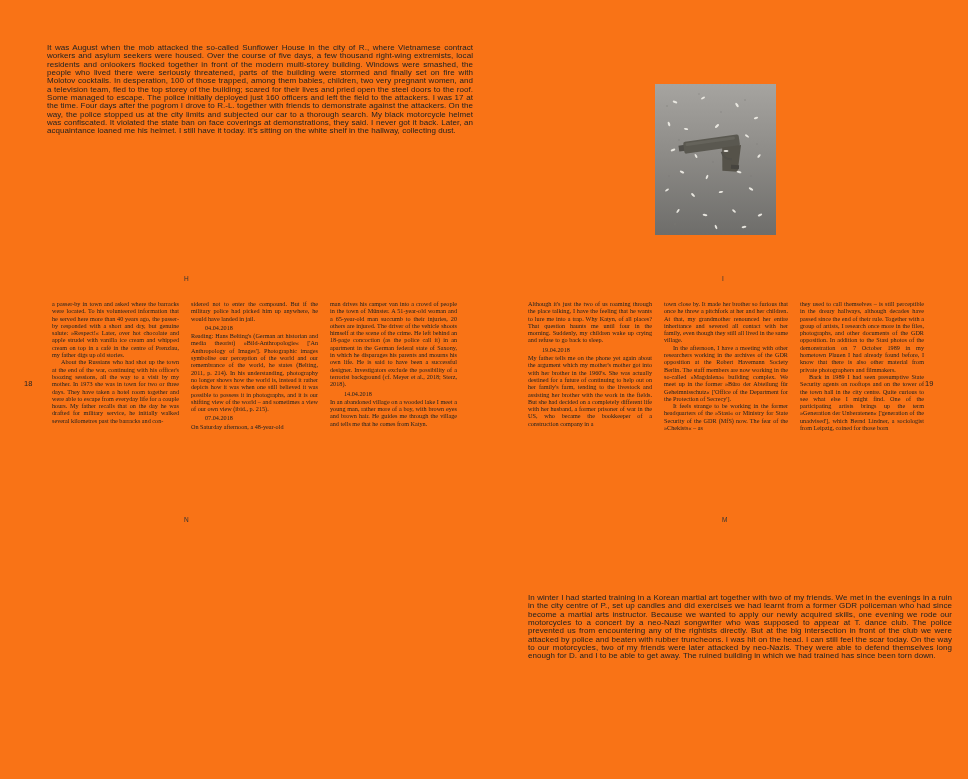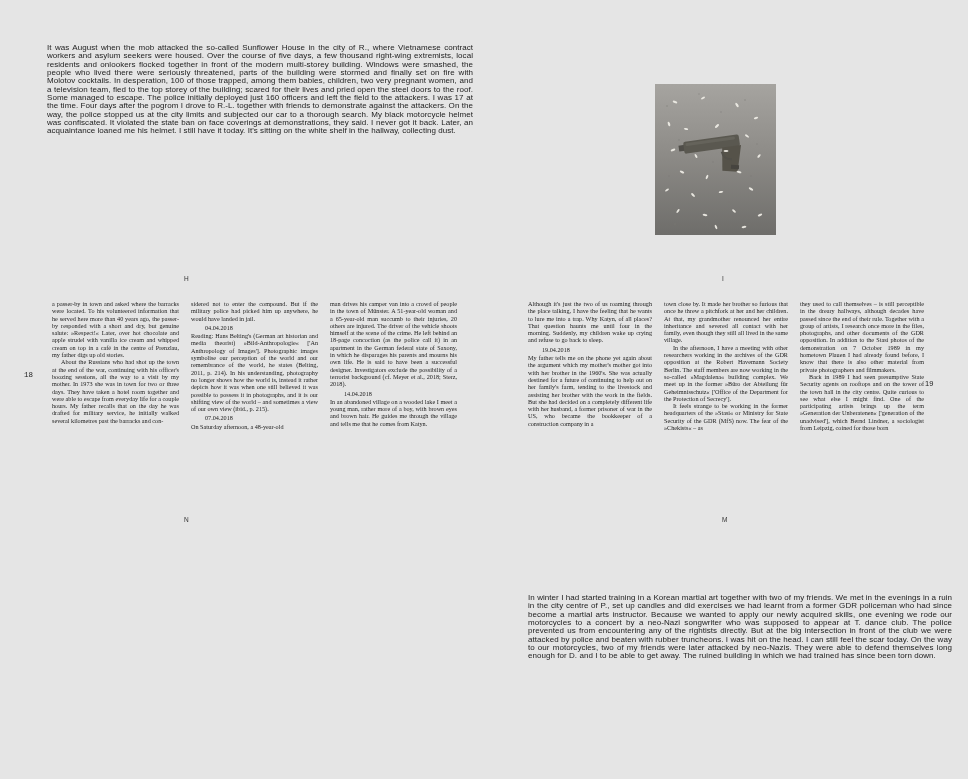--- a/index.html
+++ b/index.html
@@ -1,17 +1,17 @@
 <!DOCTYPE html>
 <html lang="en"><head>
 <meta charset="utf-8">
 <style>
   html,body{margin:0;padding:0;background:#ffffff;}
   .spread{
-    position:relative;width:968px;height:779px;background:#e5e5e5;
+    position:relative;width:968px;height:779px;background:#f97316;
     font-family:"Liberation Serif",serif;color:#1e1e1e;overflow:hidden;
   }
   
   .bigpara{
     position:absolute;font-family:"Liberation Sans",sans-serif;
     font-size:8px;line-height:8.35px;letter-spacing:0.05px;
     text-align:justify;color:#222;margin:0;hyphens:auto;
   }
   .intro{left:47px;top:44px;width:426px;}
   .outro{left:528px;top:594px;width:424px;}
@@ -112,21 +112,21 @@
         <ellipse cx="89" cy="143" rx="2.4" ry="1.1" transform="rotate(-5 89 143)"></ellipse>
       </g>
     </svg>
   </figure>
 
   <span class="marker" style="left:184px;top:275px;">H</span>
   <span class="marker" style="left:722px;top:275px;">I</span>
   <span class="marker" style="left:184px;top:516px;">N</span>
   <span class="marker" style="left:722px;top:516px;">M</span>
 
-  <span class="pagenum" style="left:24px;top:371px;font-family:Liberation Mono, monospace;">18</span>
+  <span class="pagenum" style="left:24px;top:379px;">18</span>
   <span class="pagenum" style="left:925px;top:379px;">19</span>
 
   <div class="col col-left" style="left:52px;">
     <p class="cpara">a passer-by in town and asked where the barracks were located. To his volunteered information that he served here more than 40 years ago, the passer-by responded with a short and dry, but genuine salute: »Respect!« Later, over hot chocolate and apple strudel with vanilla ice cream and whipped cream on top in a café in the centre of Prenzlau, my father digs up old stories.</p>
     <p class="cpara indent">About the Russians who had shot up the town at the end of the war, continuing with his officer's boozing sessions, all the way to a visit by my mother. In 1973 she was in town for two or three days. They have taken a hotel room together and were able to escape from everyday life for a couple hours. My father recalls that on the day he was drafted for military service, he initially walked several kilometres past the barracks and con-</p>
   </div>
 
   <div class="col col-left" style="left:191px;">
     <p class="cpara">sidered not to enter the compound. But if the military police had picked him up anywhere, he would have landed in jail.</p>
     <p class="date">04.04.2018</p>

